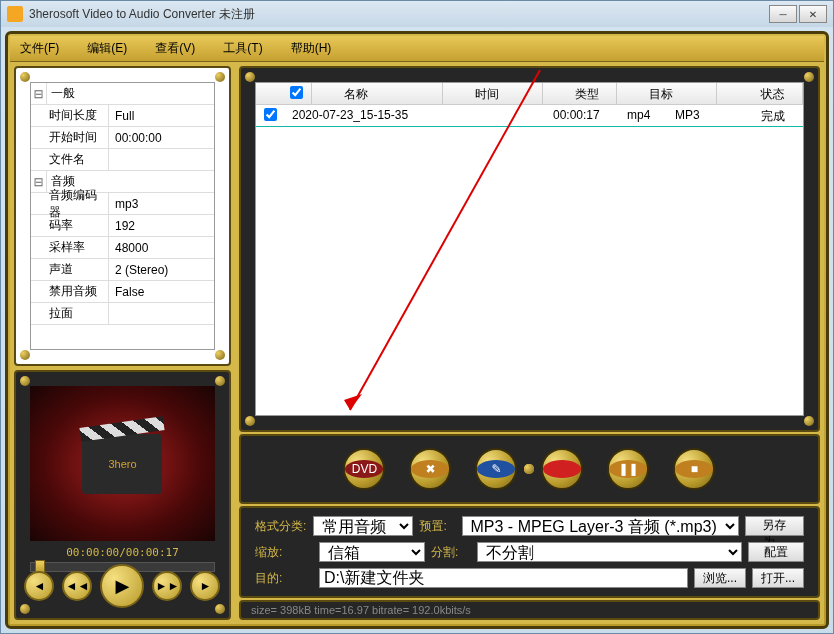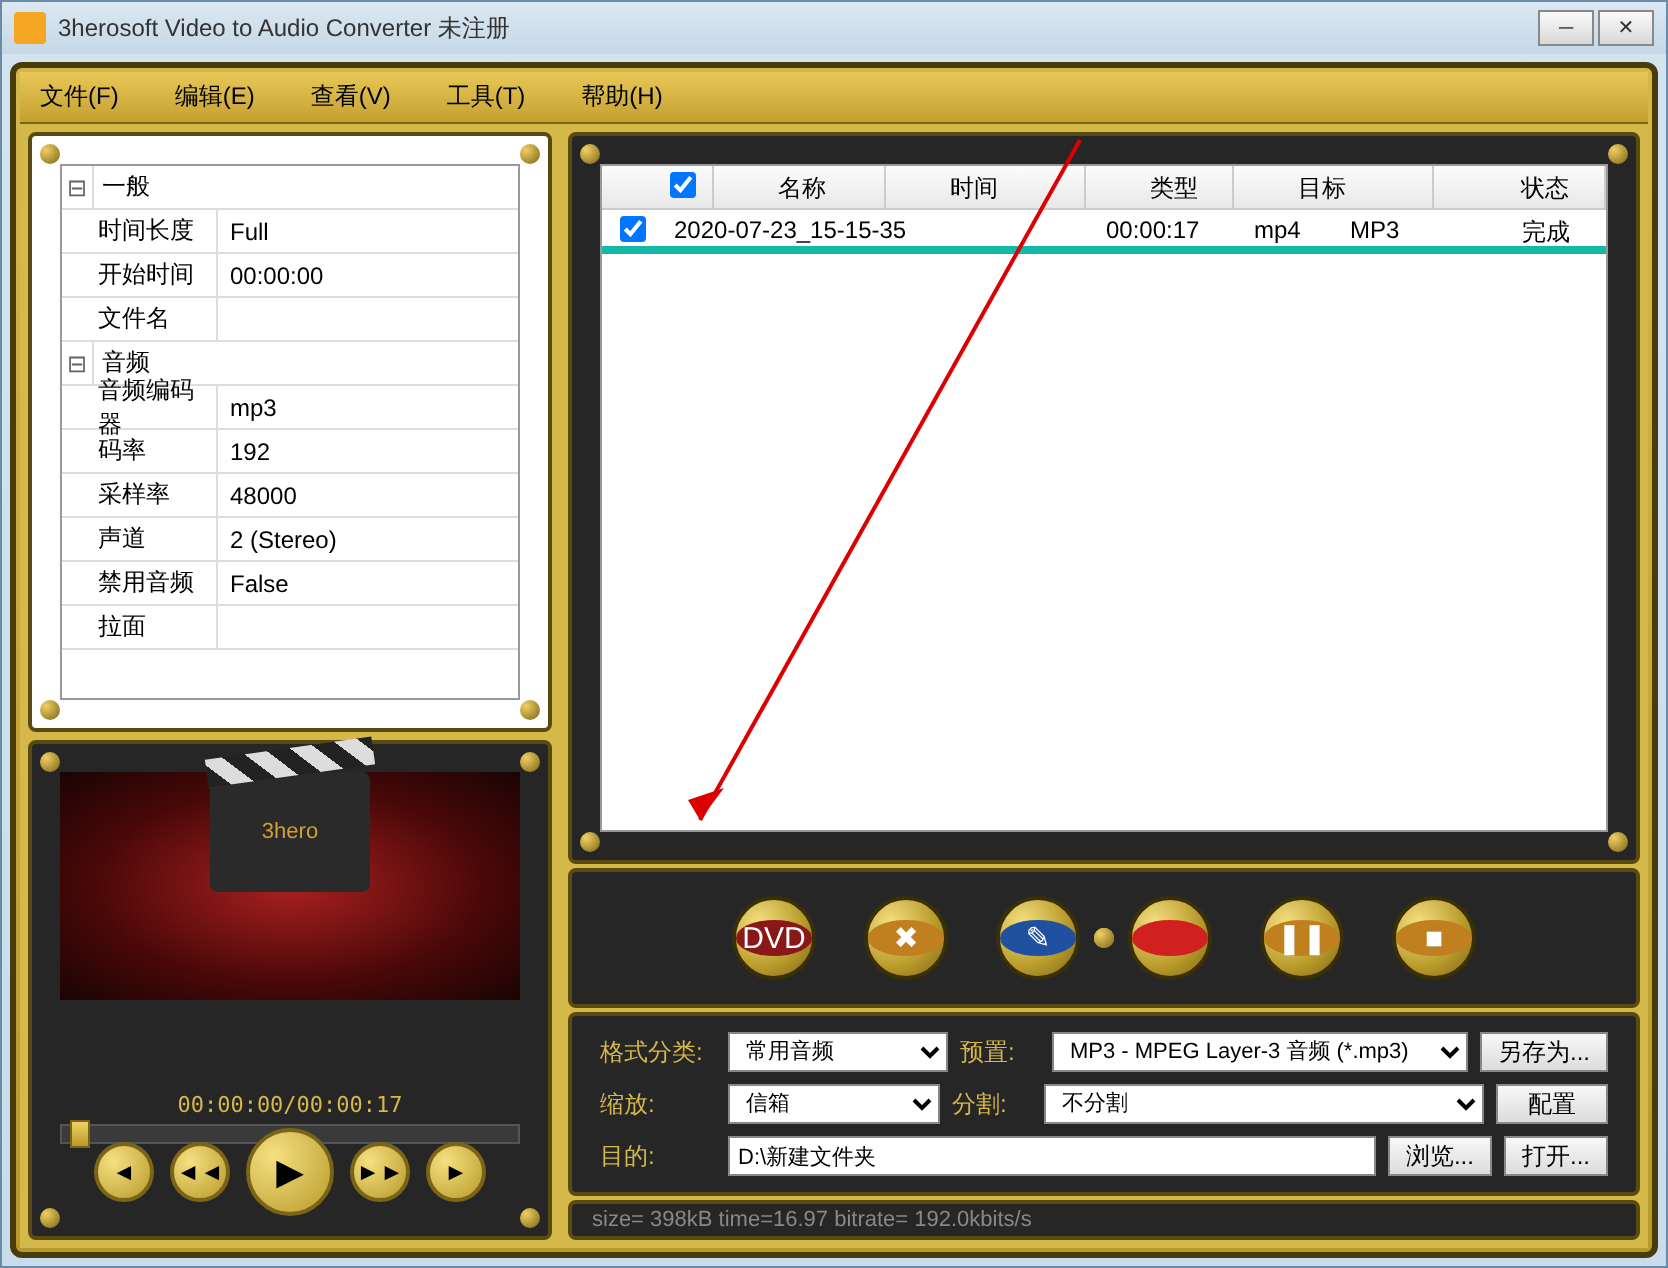--- a/index.html
+++ b/index.html
@@ -27,48 +27,48 @@
 
 .propgrid { flex: 1; min-height: 280px; background: #fff; }
 .propgrid-inner { position: absolute; top: 14px; left: 14px; right: 14px; bottom: 14px; background: #fff; border: 1px solid #999; overflow: auto; font-size: 12px; }
 .pg-row { display: flex; height: 22px; border-bottom: 1px solid #ddd; align-items: center; }
 .pg-exp { width: 16px; text-align: center; color: #666; cursor: pointer; border-right: 1px solid #ddd; height: 100%; display: flex; align-items: center; justify-content: center; }
 .pg-group { flex: 1; padding-left: 4px; font-weight: normal; }
 .pg-label { width: 78px; padding-left: 18px; border-right: 1px solid #ddd; height: 100%; display: flex; align-items: center; }
 .pg-value { flex: 1; padding-left: 6px; height: 100%; display: flex; align-items: center; }
 
 .preview { height: 250px; }
-.preview-video { position: absolute; top: 14px; left: 14px; right: 14px; height: 114px; background: radial-gradient(ellipse at center, #aa2020 0%, #4a0808 60%, #1a0404 100%); display: flex; align-items: flex-start; justify-content: center; }
+.preview-video { position: absolute; top: 14px; left: 14px; right: 14px; height: 155px; background: radial-gradient(ellipse at center, #aa2020 0%, #4a0808 60%, #1a0404 100%); display: flex; align-items: center; justify-content: center; }
 .clapper { width: 80px; height: 60px; background: #2a2a2a; position: relative; border-radius: 4px; }
 .clapper::before { content:""; position:absolute; top:-12px; left:-2px; right:-2px; height:14px; background: repeating-linear-gradient(45deg,#222 0 8px,#ddd 8px 16px); transform: rotate(-8deg); }
 .clapper-label { position:absolute; top:50%; left:50%; transform:translate(-50%,-50%); font-size:11px; color:#d4a030; }
 .timecode { position: absolute; top: 174px; left: 14px; right: 14px; text-align: center; color: #d4b84a; font-size: 11px; font-family: monospace; }
 .seekbar { position: absolute; top: 190px; left: 14px; right: 14px; height: 10px; background: #3a3a3a; border: 1px solid #555; }
 .seekbar .thumb { width: 10px; height: 14px; background: linear-gradient(#f0d060,#b89a2a); position: absolute; left: 4px; top: -3px; border: 1px solid #7a6418; }
 .playctrl { position: absolute; bottom: 10px; left: 0; right: 0; display: flex; justify-content: center; gap: 8px; align-items: center; }
 .pbtn { width: 30px; height: 30px; border-radius: 50%; background: radial-gradient(circle at 30% 30%, #f5e080, #b89a2a); border: 2px solid #7a6418; display: flex; align-items: center; justify-content: center; font-size: 12px; cursor: pointer; }
 .pbtn.big { width: 44px; height: 44px; font-size: 18px; }
 
 .filelist { flex: 1; min-height: 340px; }
 .filelist-inner { position: absolute; top: 14px; left: 14px; right: 14px; bottom: 14px; background: #fff; border: 1px solid #999; font-size: 12px; }
 .fl-head { display: flex; height: 22px; background: linear-gradient(#fcfcfc,#e8e8e8); border-bottom: 1px solid #ccc; }
 .fl-head > div { border-right: 1px solid #ccc; padding: 3px 6px; margin-left: 26px; }
-.fl-row { display: flex; height: 22px; border-bottom: 4px solid #14b8a6; }
+.fl-row { display: flex; height: 22px; border-bottom: 1px solid #14b8a6; }
 .fl-row > div { padding: 3px 6px; }
 .col-chk{width:30px;text-align:center;} .col-name{flex:1;} .col-time{width:74px;} .col-type{width:48px;} .col-target{width:74px;} .col-status{width:60px;text-align:center;}
 
 .toolbar { height: 70px; background: #262626; border: 2px solid #5a4a10; border-radius: 4px; position: relative; display: flex; align-items: center; justify-content: center; gap: 24px; }
 .tbtn { width: 42px; height: 42px; border-radius: 50%; background: radial-gradient(circle at 30% 30%, #f5e080, #b89a2a 60%, #7a6418); border: 2px solid #3a2f08; display: flex; align-items: center; justify-content: center; cursor: pointer; position: relative; }
-.tbtn .inner { width: 40px; height: 18px; border-radius: 50%; display: flex; align-items: center; justify-content: center; font-size: 15px; color: #fff; }
+.tbtn .inner { width: 40px; height: 18px; border-radius: 50%; display: flex; align-items: center; justify-content: center; font-size: 12px; color: #fff; }
 
 .settings { background: #262626; border: 2px solid #5a4a10; border-radius: 4px; padding: 8px 14px; font-size: 12px; color: #d4b84a; display: flex; flex-direction: column; gap: 6px; }
 .srow { display: flex; align-items: center; gap: 6px; }
 .slabel { width: 58px; }
 .slabel2 { width: 40px; }
-select, input[type=text] { font-size: 11px; height: 20px; background: #fff; border: 1px solid #888; padding: 0 4px; }
+select, input[type=text] { font-size: 16px; height: 20px; background: #fff; border: 1px solid #888; padding: 0 4px; }
 .sbtn { height: 20px; background: linear-gradient(#f8f8f8,#dcdcdc); border: 1px solid #888; padding: 0 8px; font-size: 12px; cursor: pointer; }
 
 .status { height: 20px; background: #262626; border: 2px solid #5a4a10; border-radius: 4px; font-size: 11px; color: #888; padding: 2px 10px; display: flex; align-items: center; }
 
 .arrow { position: absolute; z-index: 50; pointer-events: none; }
 </style>
 </head>
 <body>
 
 <div class="window">

